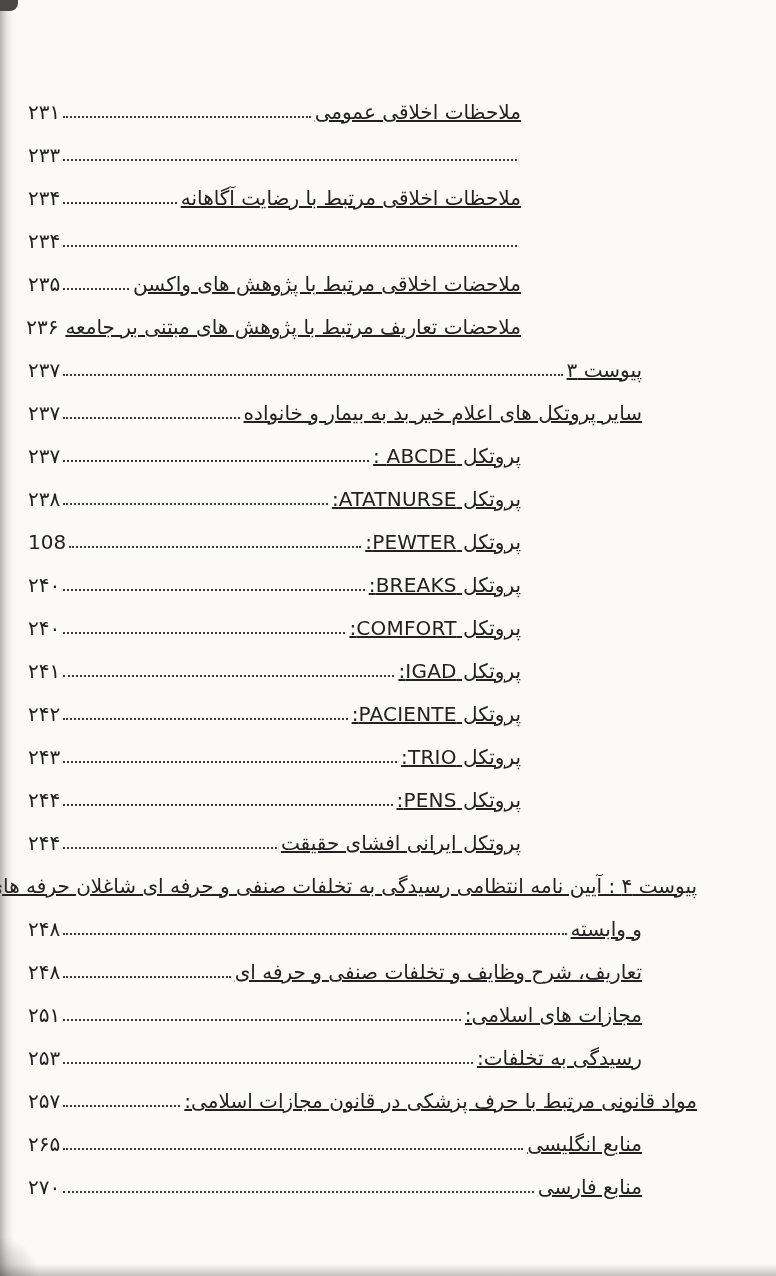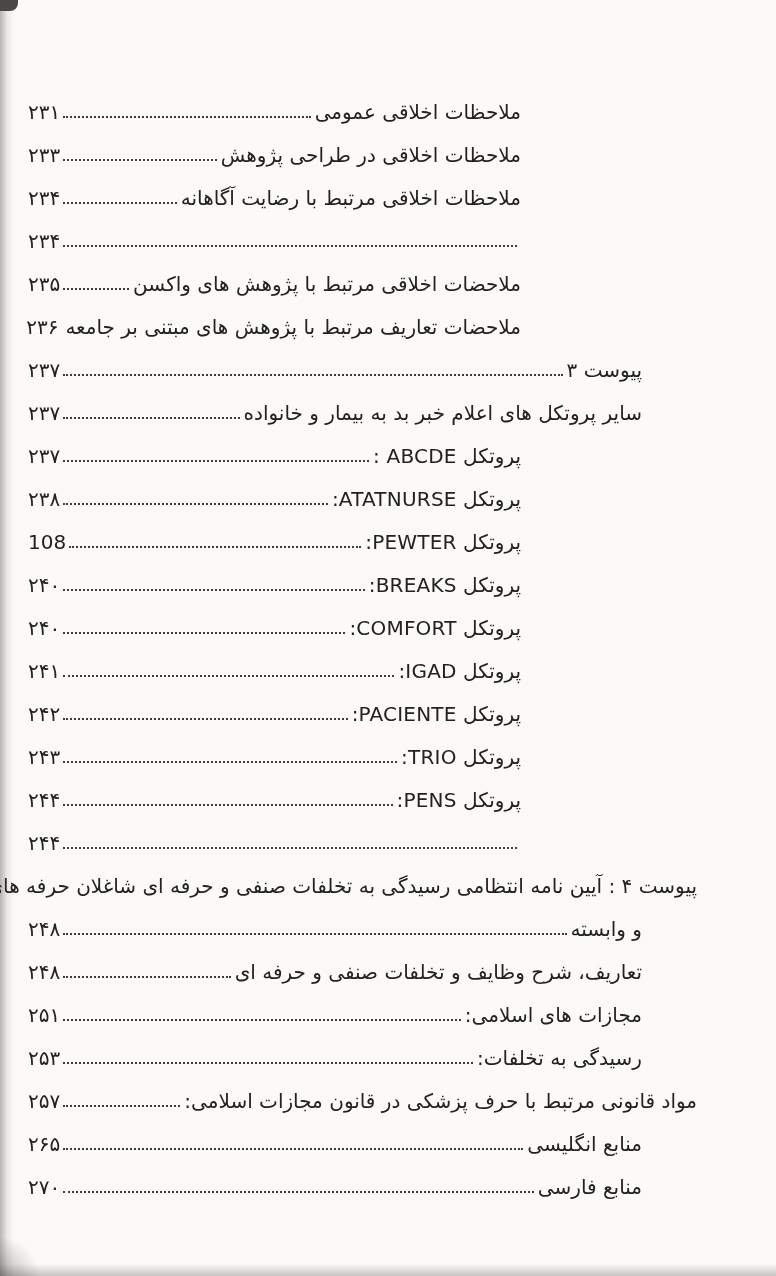--- a/index.html
+++ b/index.html
@@ -57,20 +57,21 @@
   .row {
     display: flex;
     align-items: flex-end;
     height: 43px;
     font-size: 20px;
   }
   .title {
     white-space: nowrap;
     line-height: 30px;
     letter-spacing: 0.2px;
+    text-decoration: underline;
   }
   .dots {
     flex: 1 1 auto;
     min-width: 0;
     border-bottom: 2px dotted #3c3c3c;
     margin: 0 4px 9px 3px;
     height: 0;
   }
   .page-num {
     white-space: nowrap;
@@ -85,21 +86,20 @@
 
 <div class="page">
   <div class="toc" id="toc">
   <div class="row level-2">
     <span class="title">ملاحظات اخلاقی عمومی</span>
     <span class="dots"></span>
     <span class="page-num">۲۳۱</span>
   </div>
 
   <div class="row level-2">
-    <span class="title">ملاحظات اخلاقی در طراحی پژوهش</span>
     <span class="dots"></span>
     <span class="page-num">۲۳۳</span>
   </div>
 
   <div class="row level-2">
     <span class="title">ملاحظات اخلاقی مرتبط با رضایت آگاهانه</span>
     <span class="dots"></span>
     <span class="page-num">۲۳۴</span>
   </div>
 
@@ -180,20 +180,21 @@
     <span class="page-num">۲۴۳</span>
   </div>
 
   <div class="row level-2">
     <span class="title">پروتکل PENS:</span>
     <span class="dots"></span>
     <span class="page-num">۲۴۴</span>
   </div>
 
   <div class="row level-2">
+    <span class="title">پروتکل ایرانی افشای حقیقت</span>
     <span class="dots"></span>
     <span class="page-num">۲۴۴</span>
   </div>
 
   <div class="row level-0">
     <span class="title">پیوست ۴ : آیین نامه انتظامی رسیدگی به تخلفات صنفی و حرفه ای شاغلان حرفه های پزشکی</span>
 
   </div>
 
   <div class="row level-1">

